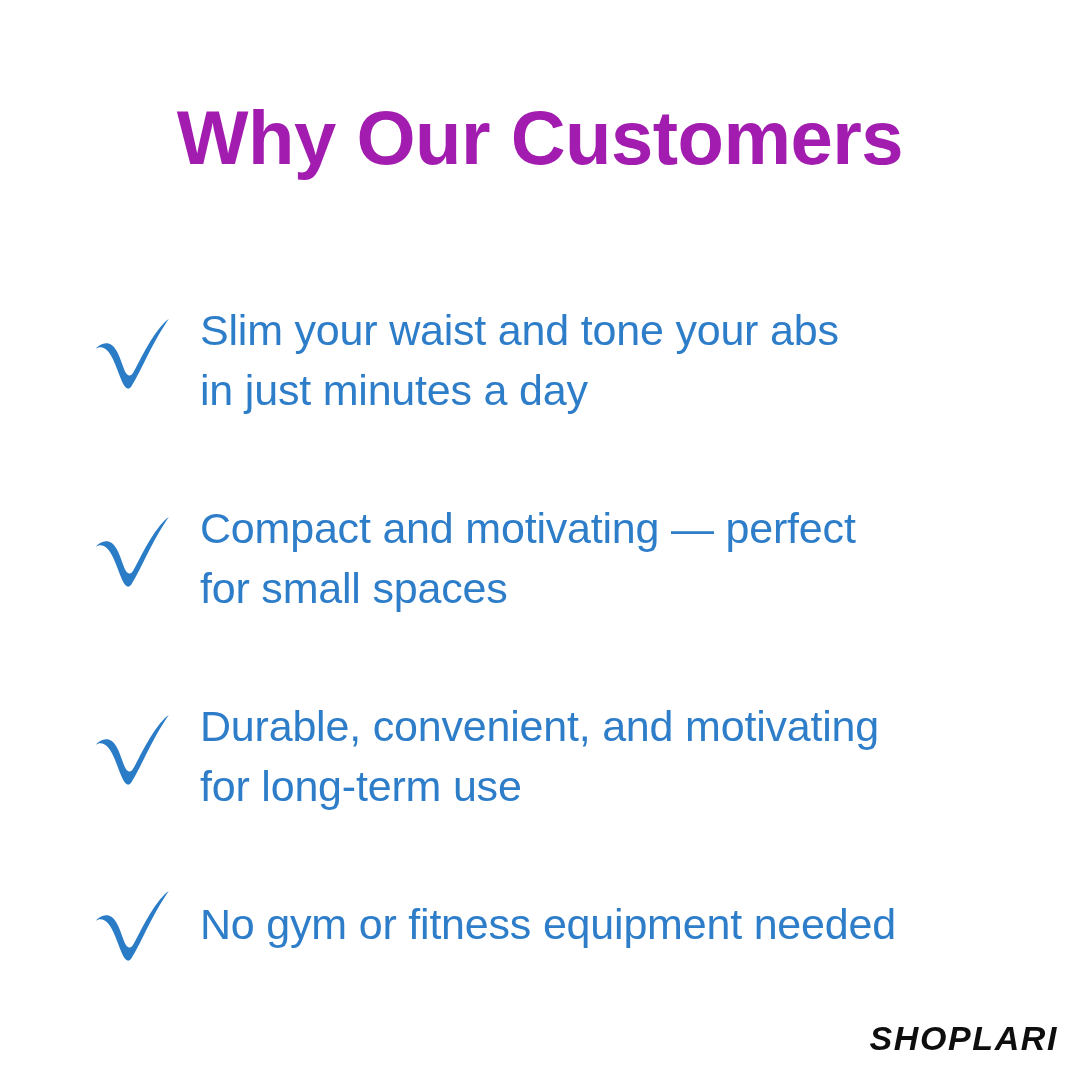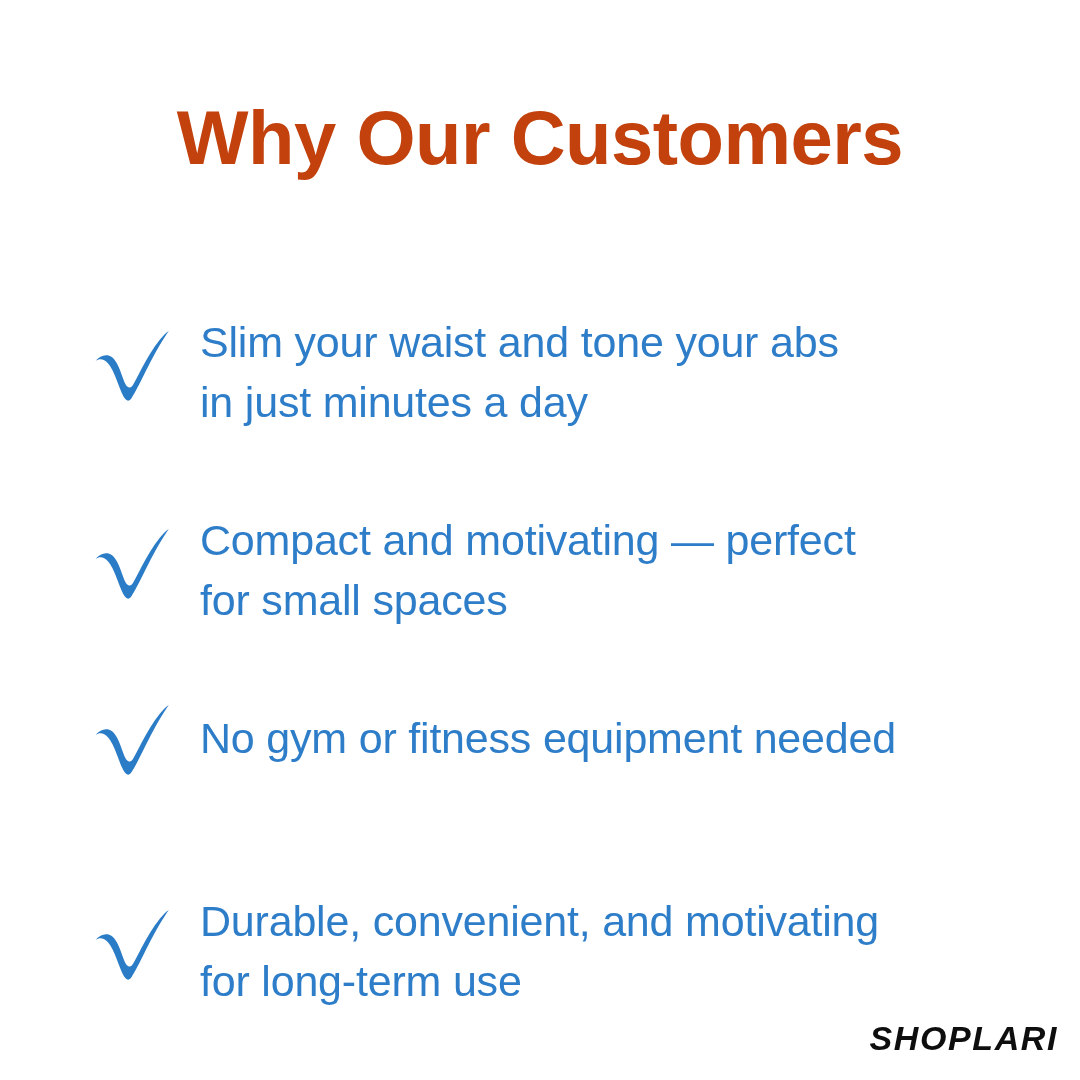--- a/index.html
+++ b/index.html
@@ -18,21 +18,21 @@
     -webkit-font-smoothing: antialiased;
   }
 
   
   .headline {
     position: absolute;
     left: 0;
     top: 38px;
     width: 1080px;
     text-align: center;
-    color: #c2410c;
+    color: #a21caf;
     font-family: "Liberation Sans", sans-serif;
     font-weight: bold;
     font-size: 76px;
     line-height: 97px;
     letter-spacing: -0.5px;
     white-space: nowrap;
   }
   .headline .hl-line {
     display: block;
   }
@@ -77,21 +77,20 @@
 
   .bullet-text {
     display: block;
     color: #2E7DC9;
     font-family: "Liberation Sans", sans-serif;
     font-weight: normal;
     font-size: 43px;
     line-height: 60px;
     letter-spacing: -0.2px;
     white-space: pre-line;
-    margin-top: 12px;
   }
 
   
   .brand {
     position: absolute;
     right: 22px;
     bottom: 22px;
     color: #0E0E0E;
     font-family: "Liberation Sans", sans-serif;
     font-weight: bold;
@@ -157,45 +156,20 @@
                    C37.6 72.1 35.8 69.6 34.0 65.6
                    C31.0 59.0 28.0 49.4 24.6 42.6
                    C21.9 37.2 19.0 33.4 15.8 32.0
                    C13.0 30.8 10.2 31.2 7.5 33.0 Z" fill="#2B7CC7"></path>
         </svg>
       </span>
       <span class="bullet-text">Compact and motivating — perfect
 for small spaces</span>
     </div>
 
-    <div class="bullet-row single">
-      <span class="check-icon">
-        <svg viewBox="0 0 86 76" width="86" height="76" xmlns="http://www.w3.org/2000/svg" aria-hidden="true">
-          <path d="M7.5 33.0
-                   C11.5 28.4 16.2 26.3 20.6 27.6
-                   C25.3 29.0 28.3 33.6 30.9 39.6
-                   C32.9 44.3 34.4 49.6 36.6 54.4
-                   C37.6 56.6 38.8 58.4 40.4 59.2
-                   C42.0 60.0 43.4 59.4 44.6 57.6
-                   C46.8 54.2 49.6 48.2 53.4 41.0
-                   C58.6 31.2 65.1 20.2 72.0 11.6
-                   C75.0 7.8 78.0 4.8 80.8 3.0
-                   C78.6 6.2 75.6 10.6 72.4 16.0
-                   C66.2 26.4 59.4 40.0 53.6 51.6
-                   C49.6 59.6 46.2 66.2 43.6 70.0
-                   C42.2 72.0 40.8 73.0 39.4 72.6
-                   C37.6 72.1 35.8 69.6 34.0 65.6
-                   C31.0 59.0 28.0 49.4 24.6 42.6
-                   C21.9 37.2 19.0 33.4 15.8 32.0
-                   C13.0 30.8 10.2 31.2 7.5 33.0 Z" fill="#2B7CC7"></path>
-        </svg>
-      </span>
-      <span class="bullet-text">No gym or fitness equipment needed</span>
-    </div>
-
     <div class="bullet-row">
       <span class="check-icon">
         <svg viewBox="0 0 86 76" width="86" height="76" xmlns="http://www.w3.org/2000/svg" aria-hidden="true">
           <path d="M7.5 33.0
                    C11.5 28.4 16.2 26.3 20.6 27.6
                    C25.3 29.0 28.3 33.6 30.9 39.6
                    C32.9 44.3 34.4 49.6 36.6 54.4
                    C37.6 56.6 38.8 58.4 40.4 59.2
                    C42.0 60.0 43.4 59.4 44.6 57.6
                    C46.8 54.2 49.6 48.2 53.4 41.0
@@ -208,17 +182,42 @@
                    C37.6 72.1 35.8 69.6 34.0 65.6
                    C31.0 59.0 28.0 49.4 24.6 42.6
                    C21.9 37.2 19.0 33.4 15.8 32.0
                    C13.0 30.8 10.2 31.2 7.5 33.0 Z" fill="#2B7CC7"></path>
         </svg>
       </span>
       <span class="bullet-text">Durable, convenient, and motivating
 for long-term use</span>
     </div>
 
+    <div class="bullet-row single">
+      <span class="check-icon">
+        <svg viewBox="0 0 86 76" width="86" height="76" xmlns="http://www.w3.org/2000/svg" aria-hidden="true">
+          <path d="M7.5 33.0
+                   C11.5 28.4 16.2 26.3 20.6 27.6
+                   C25.3 29.0 28.3 33.6 30.9 39.6
+                   C32.9 44.3 34.4 49.6 36.6 54.4
+                   C37.6 56.6 38.8 58.4 40.4 59.2
+                   C42.0 60.0 43.4 59.4 44.6 57.6
+                   C46.8 54.2 49.6 48.2 53.4 41.0
+                   C58.6 31.2 65.1 20.2 72.0 11.6
+                   C75.0 7.8 78.0 4.8 80.8 3.0
+                   C78.6 6.2 75.6 10.6 72.4 16.0
+                   C66.2 26.4 59.4 40.0 53.6 51.6
+                   C49.6 59.6 46.2 66.2 43.6 70.0
+                   C42.2 72.0 40.8 73.0 39.4 72.6
+                   C37.6 72.1 35.8 69.6 34.0 65.6
+                   C31.0 59.0 28.0 49.4 24.6 42.6
+                   C21.9 37.2 19.0 33.4 15.8 32.0
+                   C13.0 30.8 10.2 31.2 7.5 33.0 Z" fill="#2B7CC7"></path>
+        </svg>
+      </span>
+      <span class="bullet-text">No gym or fitness equipment needed</span>
+    </div>
+
   </div>
 
   <div class="brand">SHOPLARI</div>
 
 </div>
 
 </body></html>

